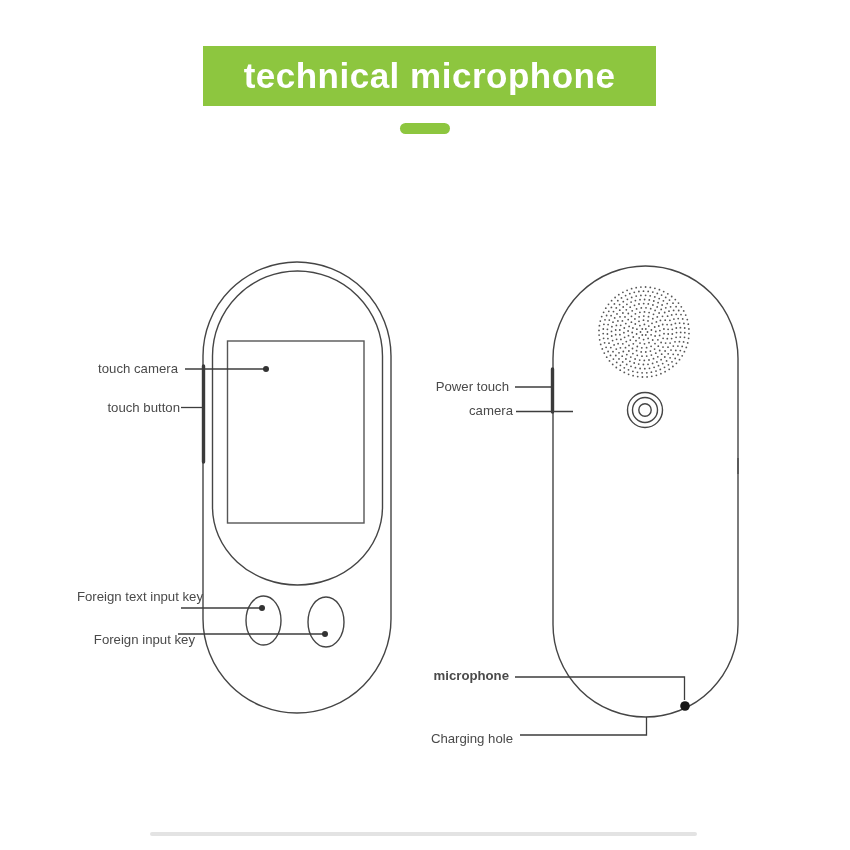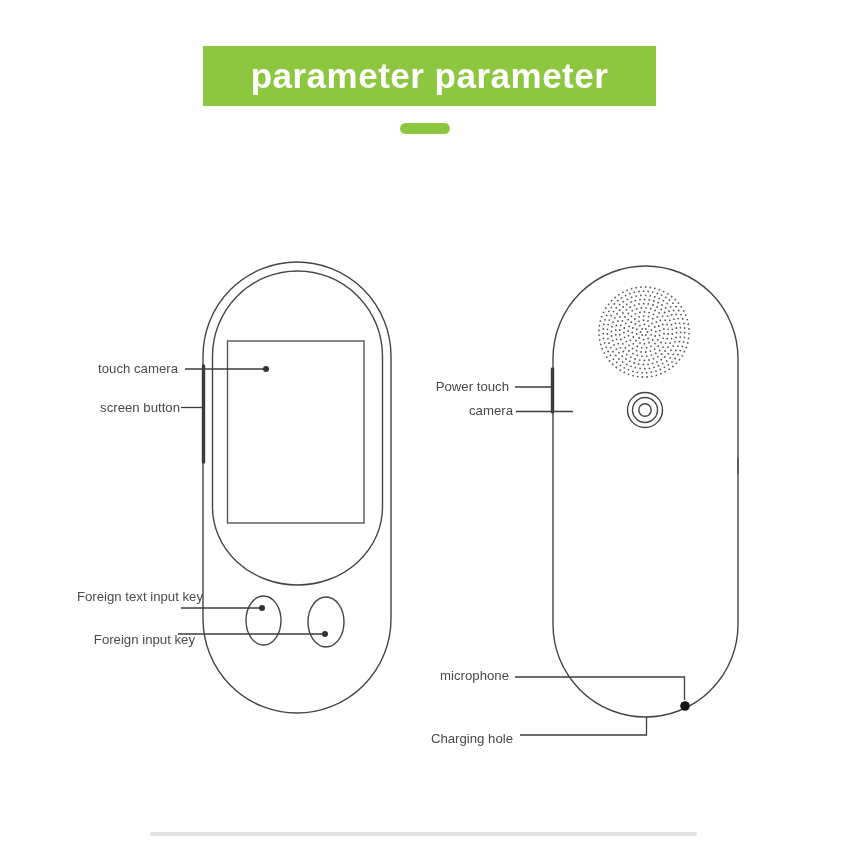--- a/index.html
+++ b/index.html
@@ -65,21 +65,21 @@
     border-radius: 2px;
     background: #e3e3e3;
   }
 </style>
 </head>
 <body>
 
 <div class="stage">
 
   <div class="banner">
-    <span>parameter parameter</span>
+    <span>technical microphone</span>
   </div>
   <div class="pill"></div>
 
   <svg class="art" width="850" height="850" viewBox="0 0 850 850">
 
     <g stroke="#454545" fill="none" stroke-width="1.4">
       <rect x="203" y="262" width="188" height="451" rx="94"></rect>
       <path d="M 212.5 507 V 356 A 85 85 0 0 1 382.5 356 V 507 A 85 78 0 0 1 212.5 507 Z"></path>
       <rect x="227.5" y="341" width="136.5" height="182" stroke="#565656"></rect>
       <ellipse cx="263.5" cy="620.5" rx="17.5" ry="24.5"></ellipse>
@@ -475,23 +475,23 @@
 
     <g fill="#333333">
       <circle cx="266" cy="369" r="3"></circle>
       <circle cx="262" cy="608" r="3"></circle>
       <circle cx="325" cy="634" r="3"></circle>
     </g>
     <circle cx="685" cy="706" r="4.8" fill="#151515"></circle>
   </svg>
 
   <div class="lbl" style="right:672px; top:361px;">touch camera</div>
-  <div class="lbl" style="right:670px; top:400px;">screen button</div>
+  <div class="lbl" style="right:670px; top:400px;">touch button</div>
   <div class="lbl" style="right:647px; top:589px;">Foreign text input key</div>
   <div class="lbl" style="right:655px; top:632px;">Foreign input key</div>
 
   <div class="lbl" style="right:341px; top:379px;">Power touch</div>
   <div class="lbl" style="right:337px; top:403px;margin-left:28px;">camera</div>
-  <div class="lbl" style="right:341px; top:668px;">microphone</div>
+  <div class="lbl" style="right:341px; top:668px;font-weight:bold;">microphone</div>
   <div class="lbl" style="right:337px; top:731px;">Charging hole</div>
 
   <div class="footer-divider"></div>
 </div>
 
 </body></html>

